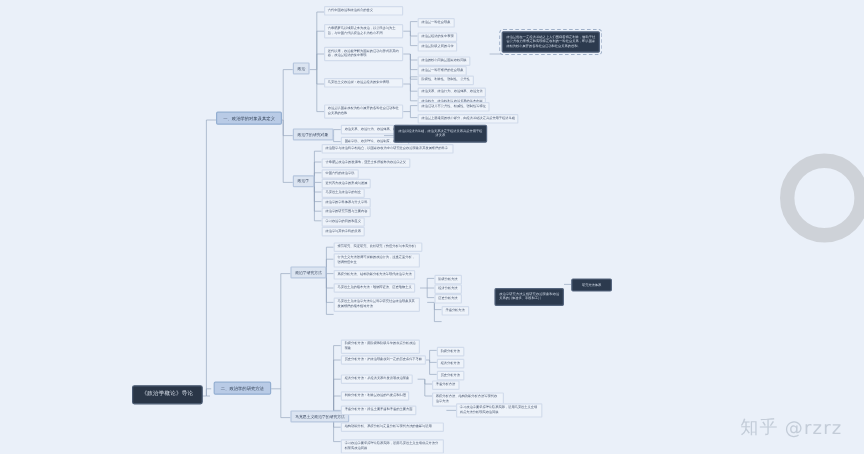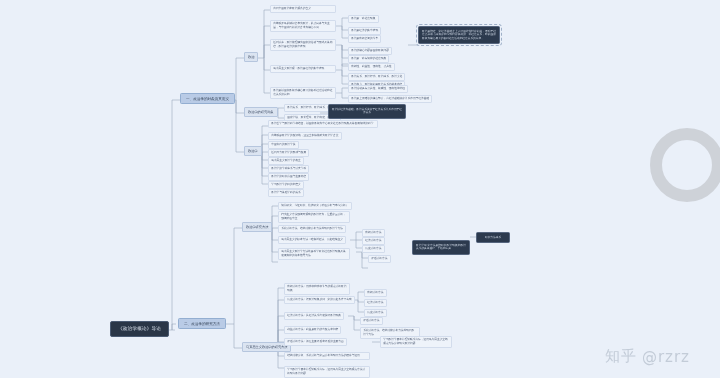--- a/index.html
+++ b/index.html
@@ -47,21 +47,21 @@
 
   svg.wires { position:absolute; inset:0; width:720px; height:378px; pointer-events:none; }
 
   
   #ring {
     position:absolute; left:650px; top:128px;
     width:74px; height:74px; border-radius:50%;
     border:12px solid #c9cdd2; opacity:.85;
   }
   #wm {
-    position:absolute; right:30px; bottom:12px;
+    position:absolute; right:18px; bottom:12px;
     display:flex; align-items:center; gap:5px;
     color:#c3ccd8; font-size:15px; letter-spacing:1px;
     font-family:"DejaVu Sans","Liberation Sans",sans-serif;
   }
 </style>
 </head>
 <body>
 
 <div id="canvas">
 

